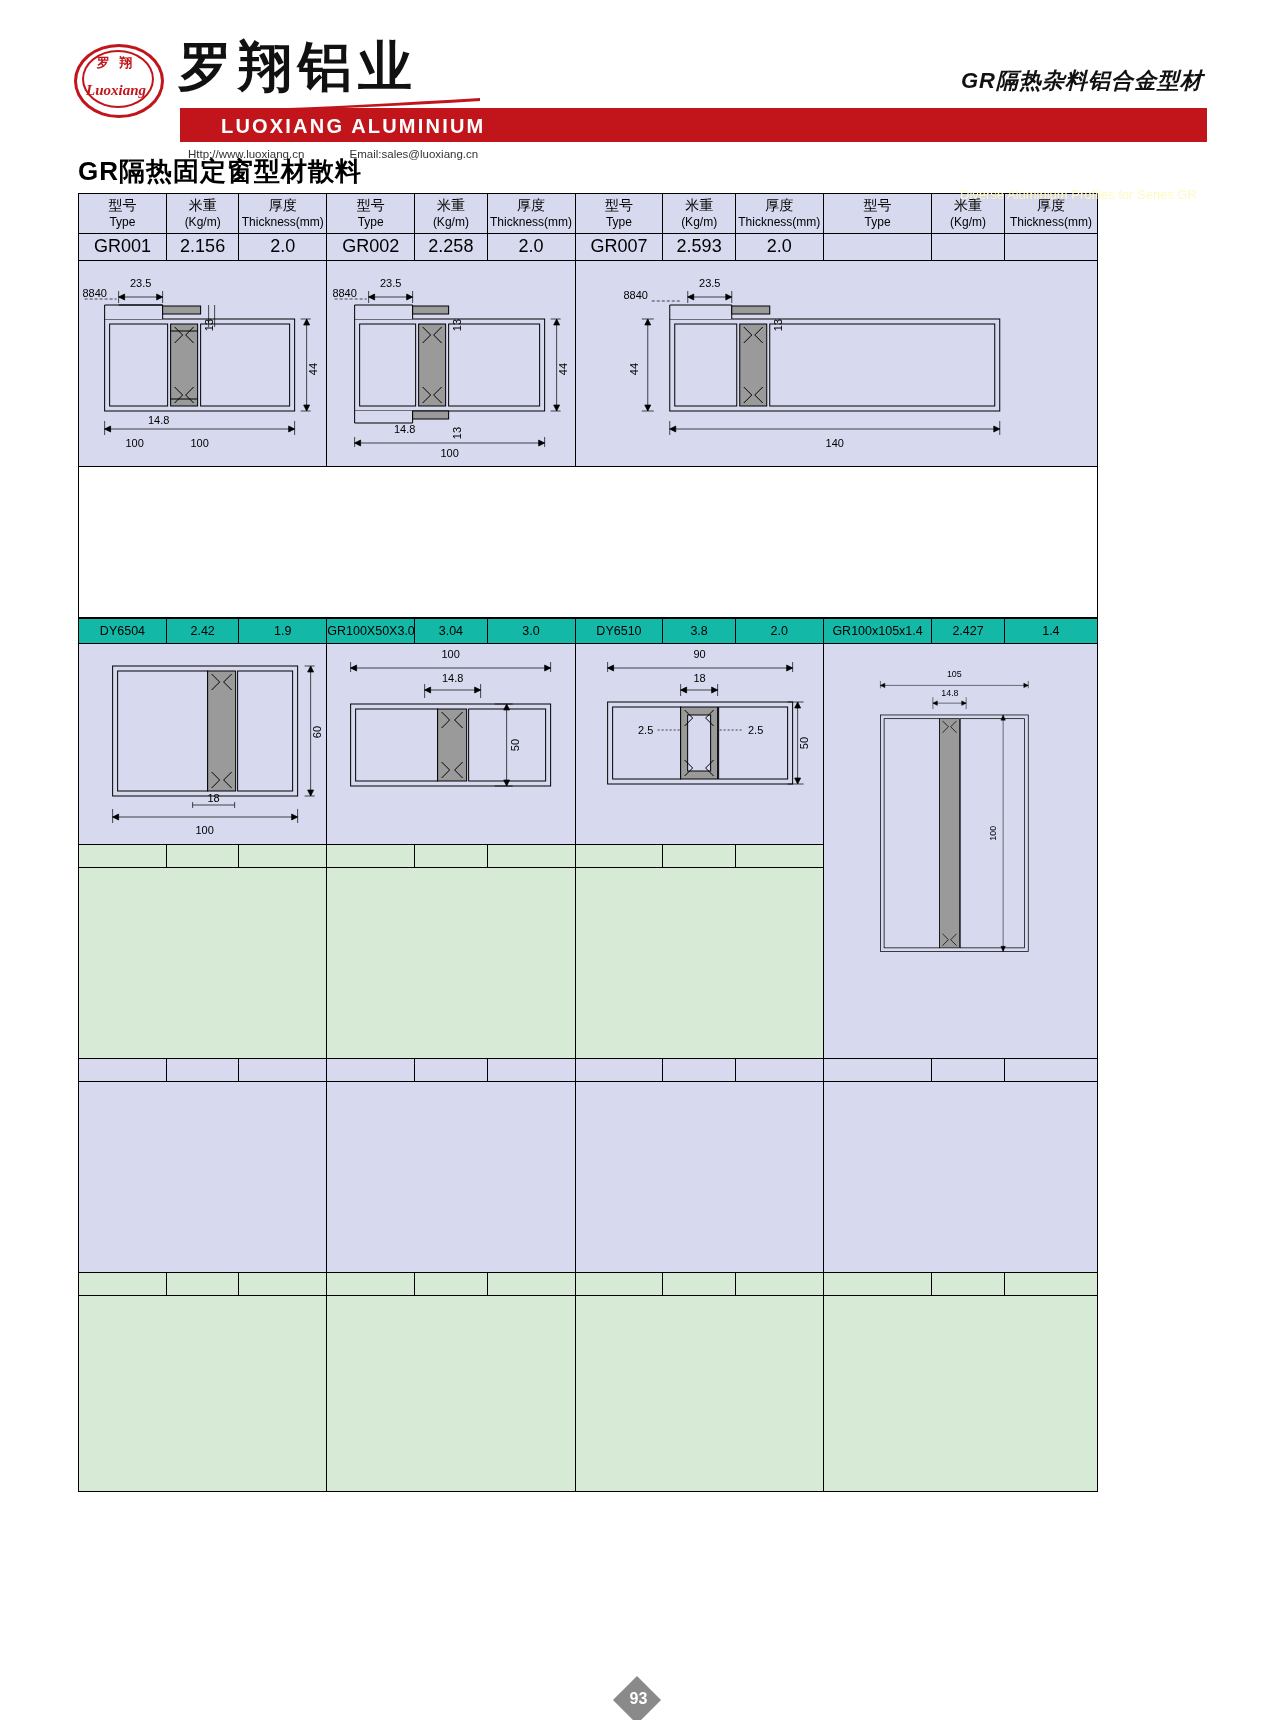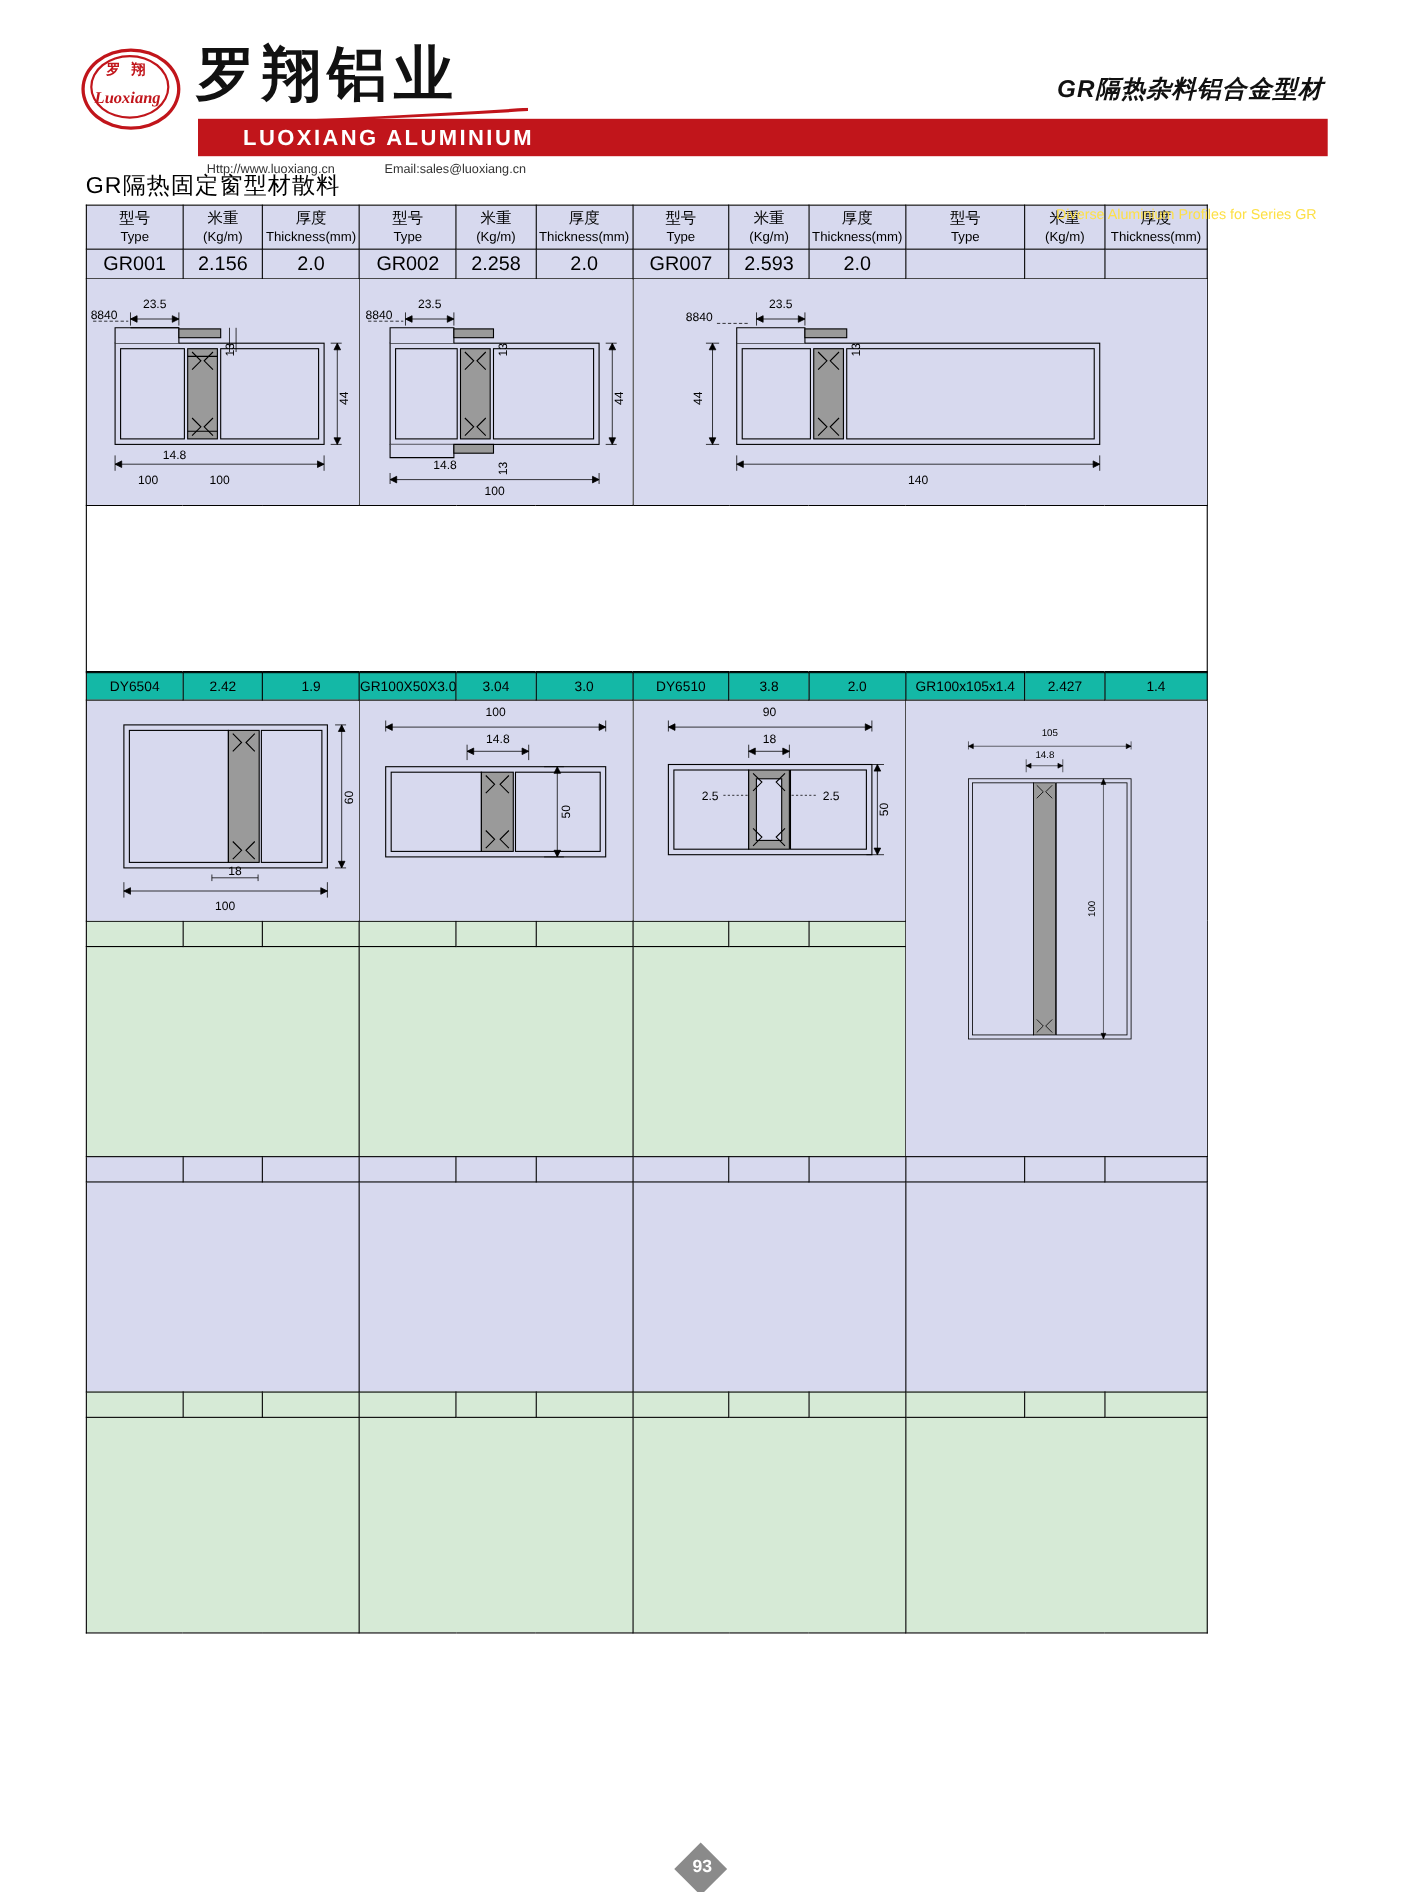--- a/index.html
+++ b/index.html
@@ -13,26 +13,26 @@
   .logo-badge .ell2{position:absolute;left:12px;top:8px;width:68px;height:54px;border:2px solid #c1151b;border-radius:50%;}
   .logo-badge .cn{position:absolute;left:0;top:12px;width:92px;text-align:center;font-size:13px;color:#c1151b;font-weight:bold;letter-spacing:3px;}
   .logo-badge .en{position:absolute;left:0;top:40px;width:92px;text-align:center;font-size:15px;color:#c1151b;font-style:italic;font-family:"Liberation Serif",serif;font-weight:bold;}
 
   .brand-cn{position:absolute;left:108px;top:4px;font-size:54px;font-weight:bold;letter-spacing:6px;color:#111;font-family:"DejaVu Sans",sans-serif;line-height:1;}
   .brand-swoosh{position:absolute;left:110px;top:62px;width:300px;height:14px;}
   .brand-swoosh svg{display:block;}
   .redbar{position:absolute;left:110px;top:72px;right:0;height:34px;background:#c1151b;}
   .brand-en{position:absolute;left:16px;top:7px;font-size:20px;font-weight:bold;color:#fff;letter-spacing:2.2px;font-family:"Liberation Sans",sans-serif;margin-left:25px;}
   .hdr-right-cn{position:absolute;right:4px;top:30px;font-size:22px;font-weight:bold;color:#111;letter-spacing:1px;font-style:italic;}
-  .hdr-right-en{position:absolute;right:10px;top:79px;font-size:13px;color:#fde047;}
+  .hdr-right-en{position:absolute;right:10px;top:79px;font-size:13px;color:#fef9c3;}
   .contact{position:absolute;left:118px;top:112px;font-size:11.5px;color:#333;}
   .contact span{margin-right:42px;}
 
   
-  .sec-title{margin:10px 0 4px 78px;font-size:21px;font-weight:normal;letter-spacing:1px;}
+  .sec-title{margin:10px 0 4px 78px;font-size:26px;font-weight:bold;letter-spacing:1px;}
   .sec-title2{margin:14px 0 6px 78px;font-size:21px;font-weight:bold;letter-spacing:1px;}
 
   
   table{border-collapse:collapse;margin-left:78px;width:1020px;table-layout:fixed;}
   table td{border:1px solid #000;padding:0;}
   .hdr-cell{background:#d7d9ee;text-align:center;font-size:13px;line-height:1.25;padding:3px 0;}
   .hdr-cell .l1{font-size:14px;}
   .hdr-cell .l2{font-size:12px;}
   .val-cell{background:#d7d9ee;text-align:center;font-size:18px;height:26px;}
   .draw-cell{background:#d7d9ee;height:205px;position:relative;vertical-align:top;}

